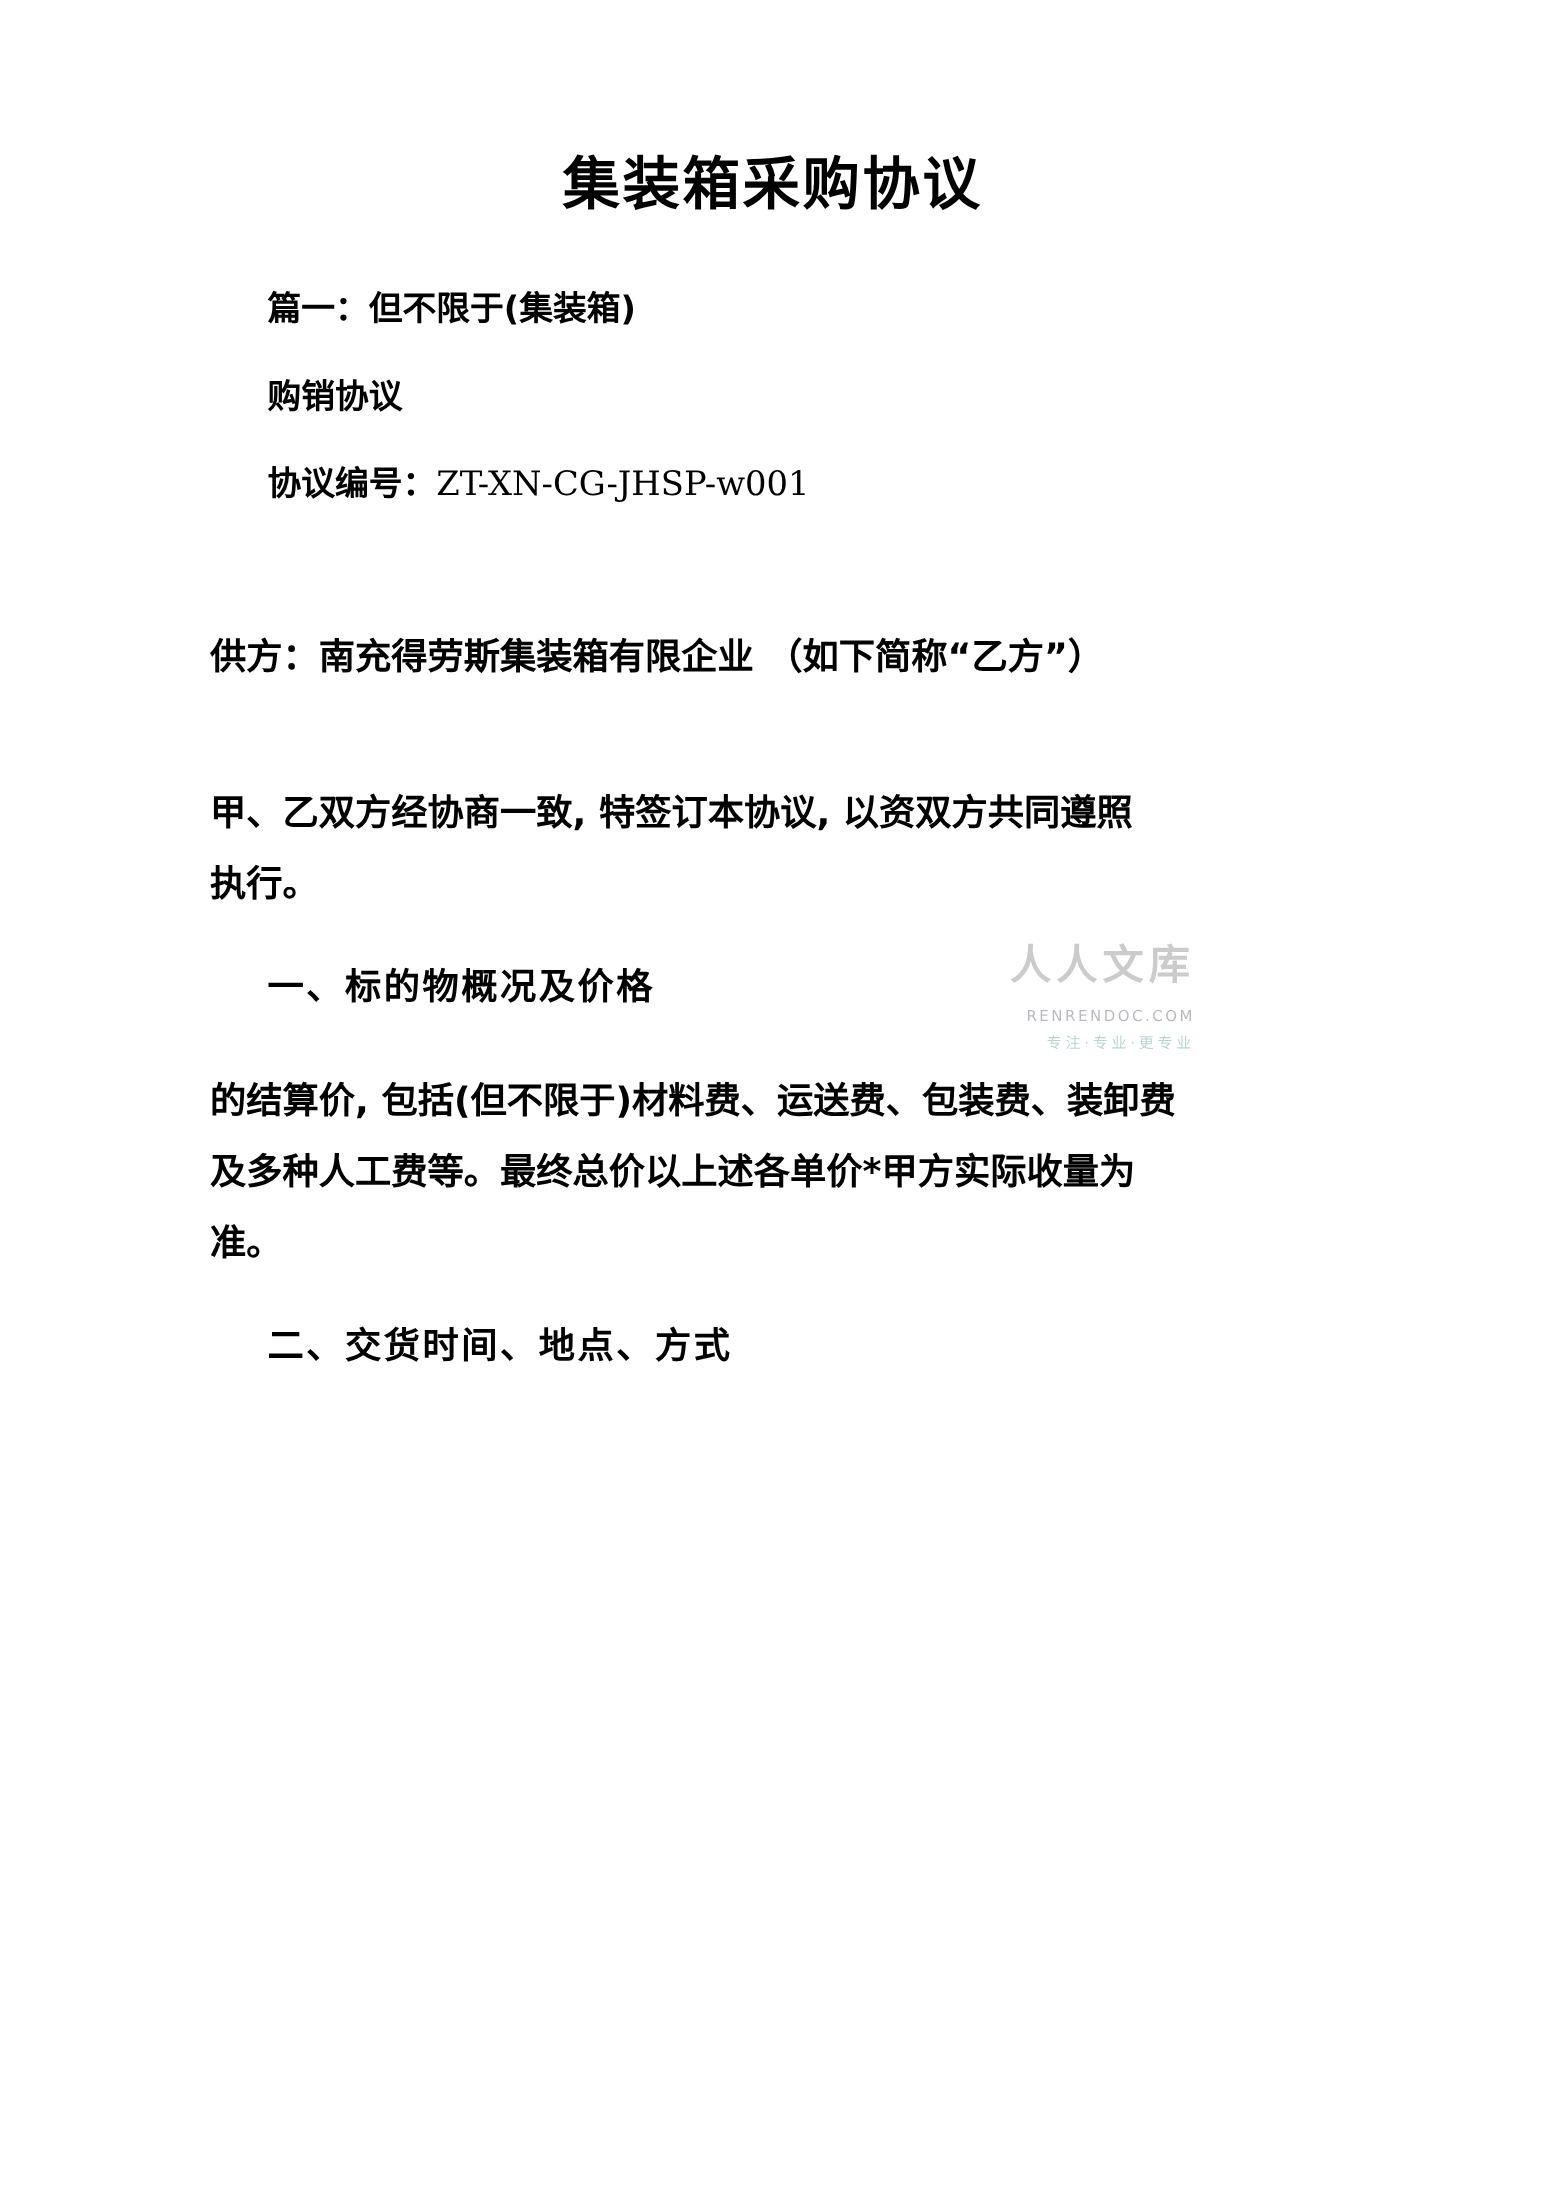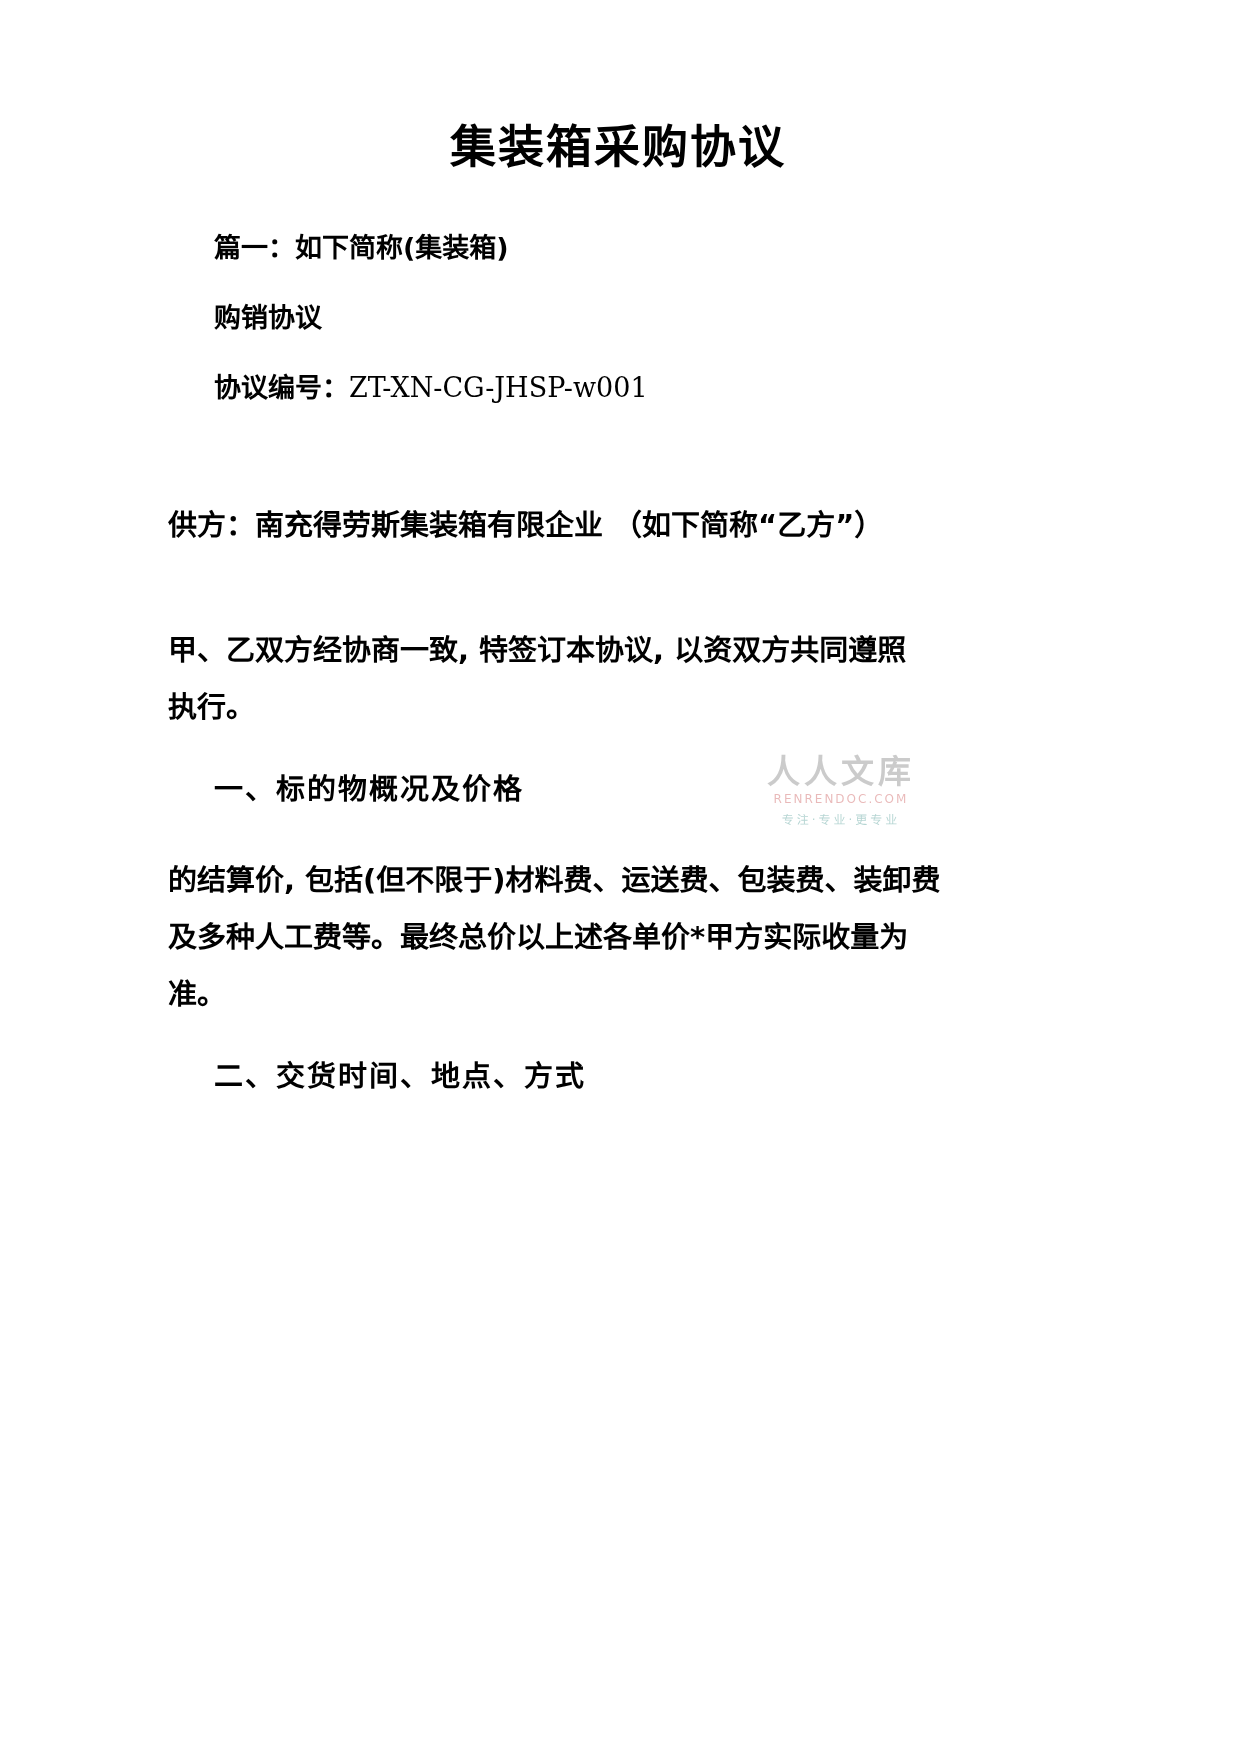--- a/index.html
+++ b/index.html
@@ -86,55 +86,55 @@
     letter-spacing: 2px;
     font-family: Liberation Mono, monospace;
   }
 
   
   .watermark {
     position: absolute;
     left: 726px;
     top: 755px;
     width: 230px;
-    text-align: center;
+    text-align: right;
     opacity: 0.30;
     pointer-events: none;
     user-select: none;
   }
   .watermark .wm-main {
     font-size: 33px;
     font-weight: bold;
     letter-spacing: 4px;
     color: #555555;
     line-height: 1.05;
   }
   .watermark .wm-sub {
     font-size: 12px;
     letter-spacing: 2px;
-    color: #b91c1c;
-    margin-top: 2px;
+    color: #0f172a;
+    margin-top: 16px;
   }
   .watermark .wm-tag {
     font-size: 12px;
     letter-spacing: 3px;
     color: #0f766e;
     margin-top: 4px;
   }
 </style>
 </head>
 <body>
 
 <div class="page">
 
   <div class="doc-body">
 
     <h1 class="doc-title">集装箱采购协议</h1>
 
-    <p class="para indent1">篇一：如下简称(集装箱)</p>
+    <p class="para indent1">篇一：但不限于(集装箱)</p>
 
     <p class="para indent1">购销协议</p>
 
     <p class="para indent1">
       <span>协议编号：</span><span class="mono-id">ZT-XN-CG-JHSP-w001</span>
     </p>
 
     <div class="spacer-lg"></div>
 
 

